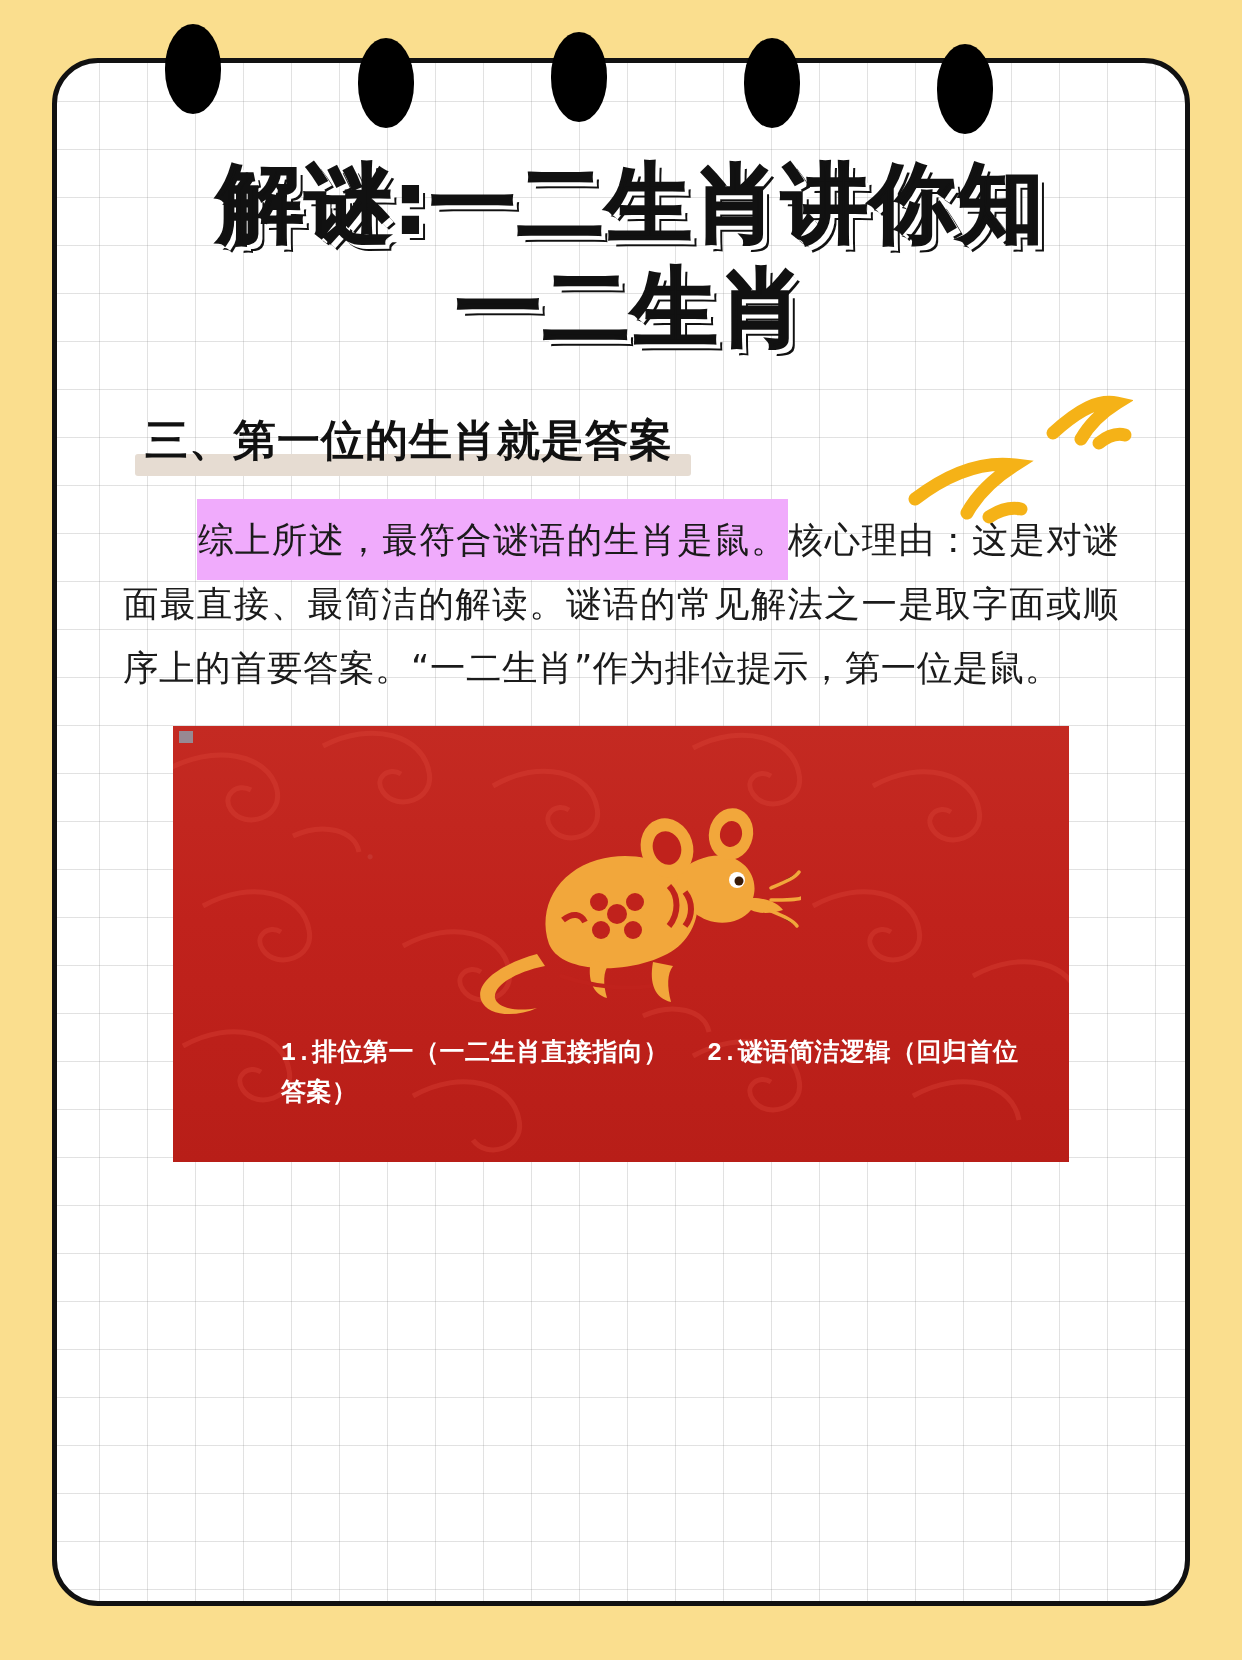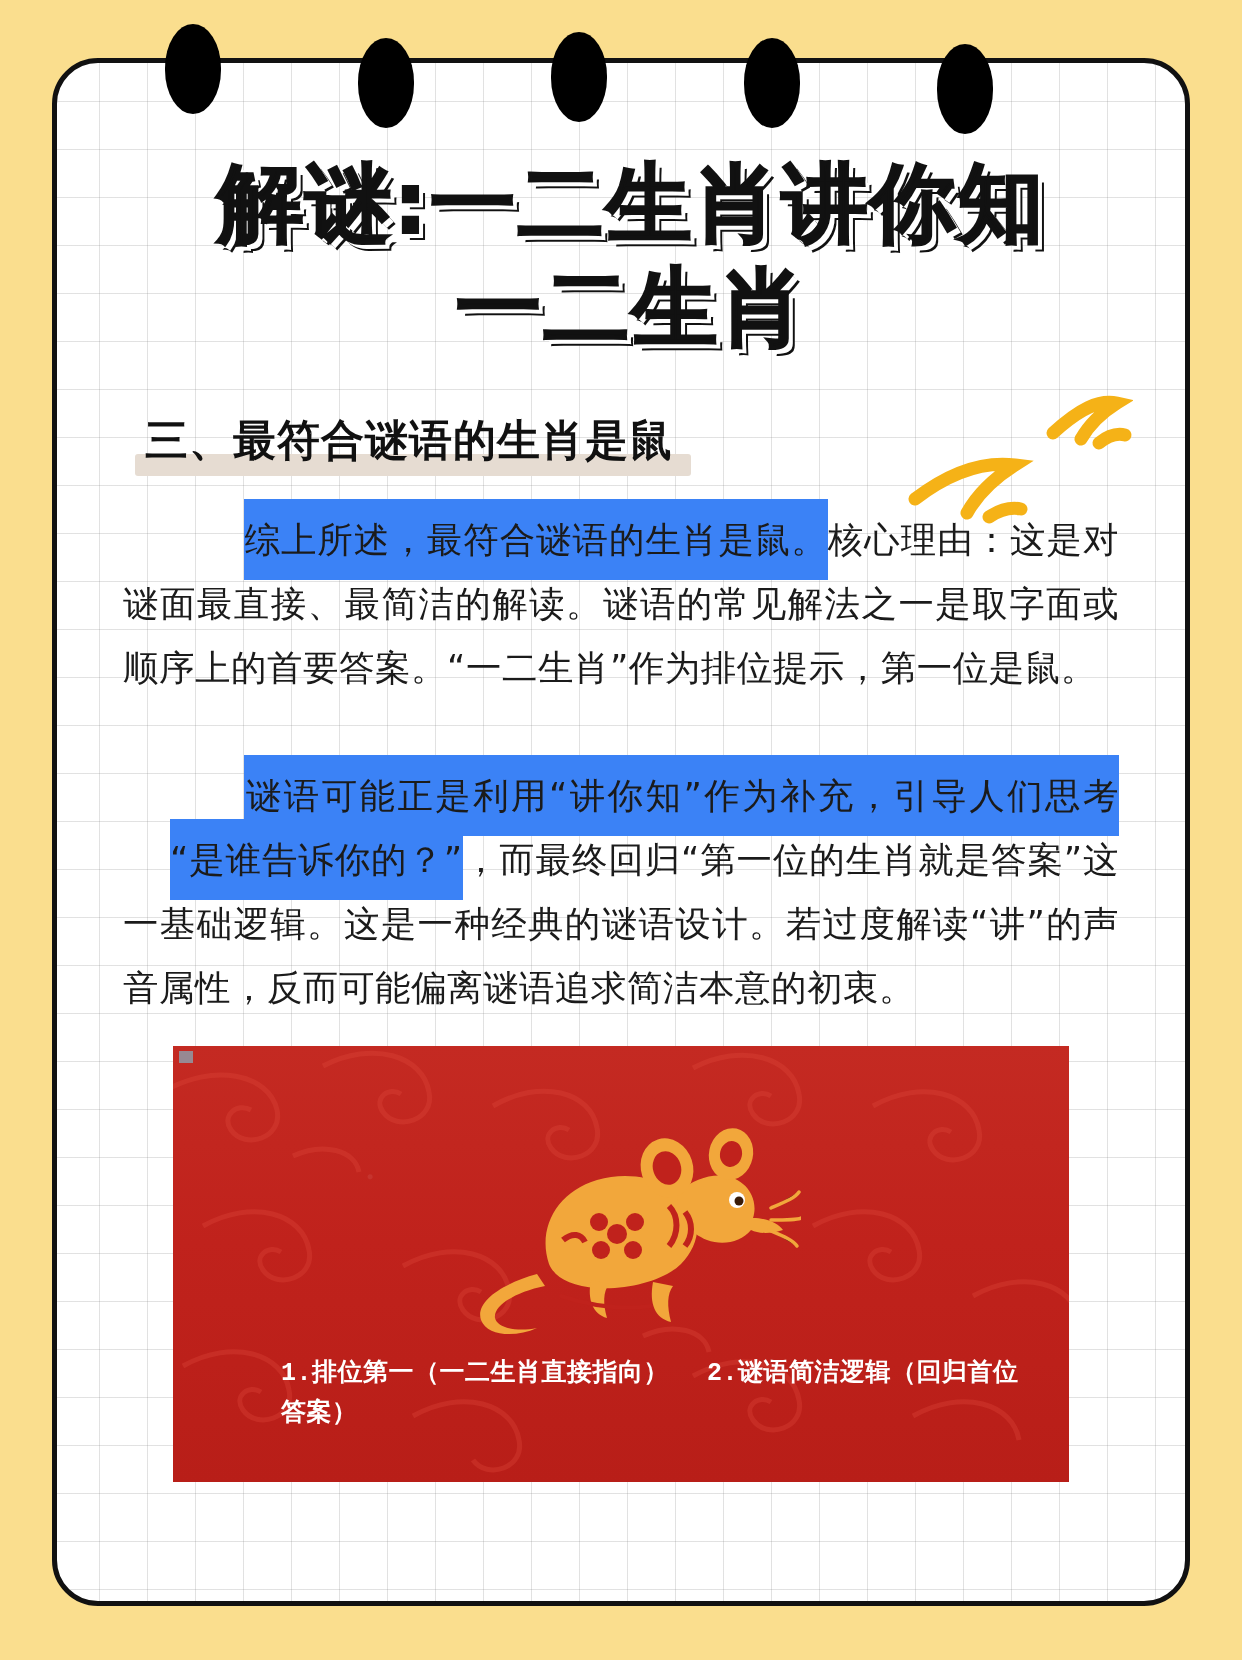--- a/index.html
+++ b/index.html
@@ -131,24 +131,23 @@
     font-family: "DejaVu Sans", "Liberation Sans", sans-serif;
     font-size: 35.5px;
     line-height: 64px;
     color: #1b1b1b;
     letter-spacing: 0.5px;
   }
   .para { margin: 0 0 0 0; text-align: justify; }
   .para + .para { margin-top: 64px; }
   .indent { display: inline-block; width: 74px; }
   .hl {
-    background: #3b82f6;
+    background: #f0abfc;
     padding: 20px 0;
     box-decoration-break: clone;
-    margin-left: 47px;
     -webkit-box-decoration-break: clone;
   }
 
   
   .card {
     position: relative;
     z-index: 3;
     margin: 26px auto 0 auto;
     width: 896px;
     height: 436px;
@@ -203,28 +202,25 @@
     <div class="title-line second">一二生肖</div>
   </div>
 
   <svg class="doodle" viewBox="0 0 230 170" fill="none" xmlns="http://www.w3.org/2000/svg">
     <path d="M150 64 C176 40, 196 30, 214 34 C198 44, 186 56, 178 70" stroke="#F5B217" stroke-width="13" stroke-linecap="round" fill="none"></path>
     <path d="M196 74 C206 66, 214 64, 222 66" stroke="#F5B217" stroke-width="13" stroke-linecap="round" fill="none"></path>
     <path d="M12 130 C46 104, 80 92, 112 96 C90 110, 74 126, 64 144" stroke="#F5B217" stroke-width="13" stroke-linecap="round" fill="none"></path>
     <path d="M86 148 C98 140, 108 138, 118 140" stroke="#F5B217" stroke-width="13" stroke-linecap="round" fill="none"></path>
   </svg>
 
-  <div class="section-heading">三、最符合谜语的生肖是鼠</div>
+  <div class="section-heading">三、第一位的生肖就是答案</div>
 
   <div class="body">
     <p class="para">
       <span class="indent"></span><span class="hl">综上所述，最符合谜语的生肖是鼠。</span><span>核心理由：这是对谜面最直接、最简洁的解读。谜语的常见解法之一是取字面或顺序上的首要答案。“一二生肖”作为排位提示，第一位是鼠。</span>
-    </p>
-    <p class="para">
-      <span class="indent"></span><span class="hl">谜语可能正是利用“讲你知”作为补充，引导人们思考“是谁告诉你的？”</span><span>，而最终回归“第一位的生肖就是答案”这一基础逻辑。这是一种经典的谜语设计。若过度解读“讲”的声音属性，反而可能偏离谜语追求简洁本意的初衷。</span>
     </p>
   </div>
 
   <div class="card">
     <svg class="clouds" viewBox="0 0 896 436" preserveAspectRatio="none" xmlns="http://www.w3.org/2000/svg">
       <g stroke="#E0493C" stroke-width="5" fill="none" opacity="0.85">
         <path d="M-10 46 C40 16, 96 28, 104 64 C110 92, 72 104, 58 84 C48 70, 64 56, 78 64"></path>
         <path d="M150 20 C200 -6, 250 10, 256 46 C262 74, 224 86, 210 66 C200 52, 216 40, 228 48"></path>
         <path d="M320 60 C368 32, 418 46, 424 82 C430 110, 392 122, 378 102 C368 88, 384 76, 396 84"></path>
         <path d="M520 22 C570 -4, 620 12, 626 48 C632 76, 594 88, 580 68 C570 54, 586 42, 598 50"></path>

